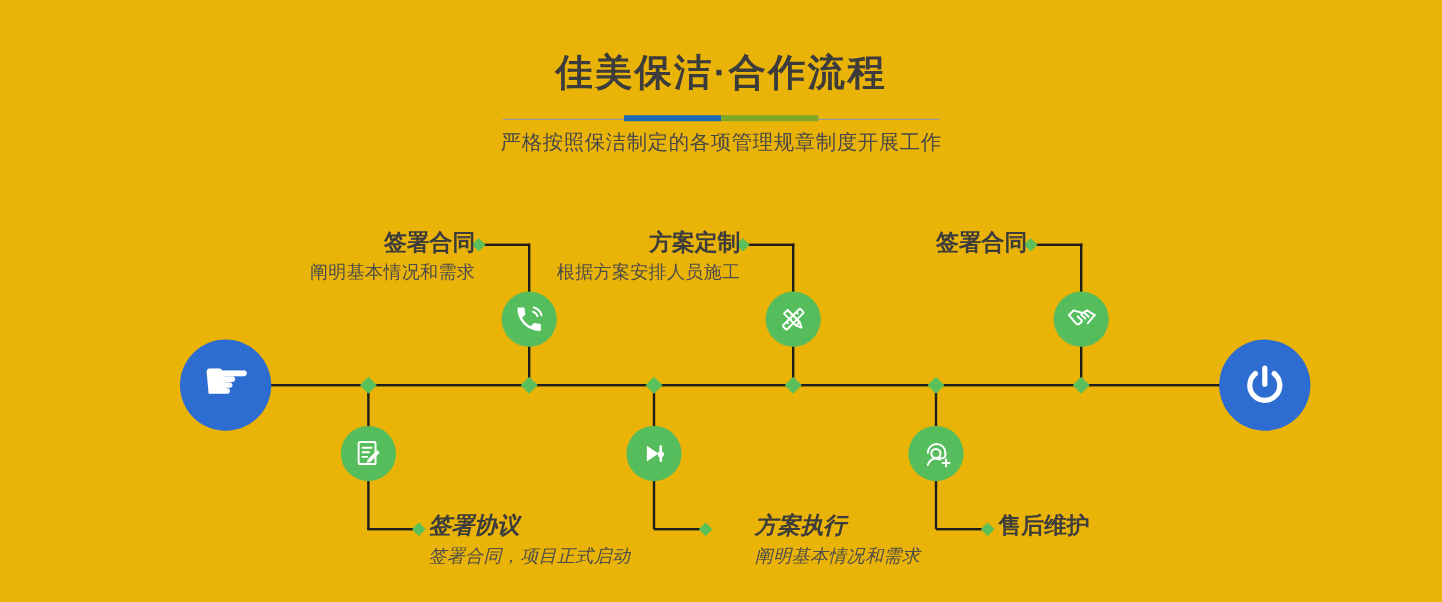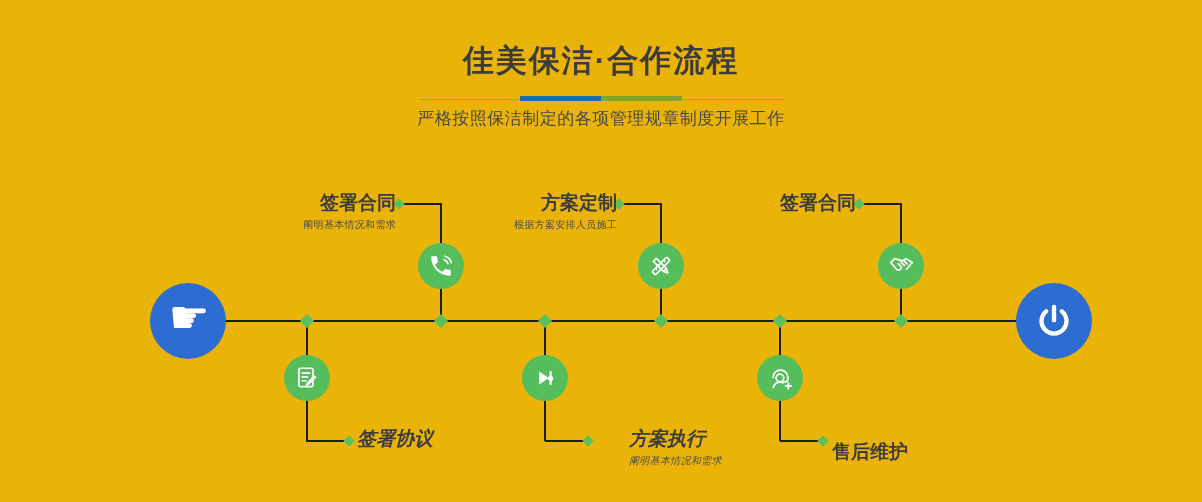--- a/index.html
+++ b/index.html
@@ -24,29 +24,29 @@
 
   
   .circle{position:absolute;border-radius:50%;display:flex;align-items:center;justify-content:center;z-index:3;}
   .c-blue{width:76px;height:76px;background:var(--node-blue,#2d6dd2);}
   .c-green{width:46px;height:46px;background:var(--node-green,#55bd5c);}
   .hand-glyph{color:#fff;font-size:46px;line-height:1;transform:translate(1px,-4px);}
 
   
   .step{position:absolute;z-index:4;white-space:nowrap;}
   .step .st{font-size:19px;font-weight:600;color:var(--title-text,#3c3c3c);line-height:20px;}
-  .step .sd{font-size:10px;color:var(--desc-text,#4c4c4c);margin-top:5px;letter-spacing:0.3px;}
+  .step .sd{font-size:15px;color:var(--desc-text,#4c4c4c);margin-top:5px;letter-spacing:0.3px;}
   .step.top{text-align:right;}
   .step.bottom{text-align:left;}
   .stp1{right:806px;top:193px;}
   .stp2{right:585px;top:193px;}
   .stp3{right:346px;top:193px;}
   .sbp1{left:357px;top:429px;font-style:italic;}
   .sbp2{left:629px;top:429px;font-style:italic;}
-  .sbp3{left:832px;top:429px;margin-top:13px;}
+  .sbp3{left:832px;top:429px;}
 </style>
 </head>
 <body>
 
 <div class="canvas">
 
   <h1 class="page-title">佳美保洁·合作流程</h1>
   <div class="divider-gray"></div>
   <div class="divider-seg seg-blue"></div>
   <div class="divider-seg seg-green"></div>
@@ -151,20 +151,21 @@
   <div class="step top stp2">
     <div class="st">方案定制</div>
     <div class="sd">根据方案安排人员施工</div>
   </div>
   <div class="step top stp3">
     <div class="st">签署合同</div>
   </div>
 
   <div class="step bottom sbp1">
     <div class="st">签署协议</div>
+    <div class="sd">签署合同，项目正式启动</div>
   </div>
   <div class="step bottom sbp2">
     <div class="st">方案执行</div>
     <div class="sd">阐明基本情况和需求</div>
   </div>
   <div class="step bottom sbp3">
     <div class="st">售后维护</div>
   </div>
 
 </div>

